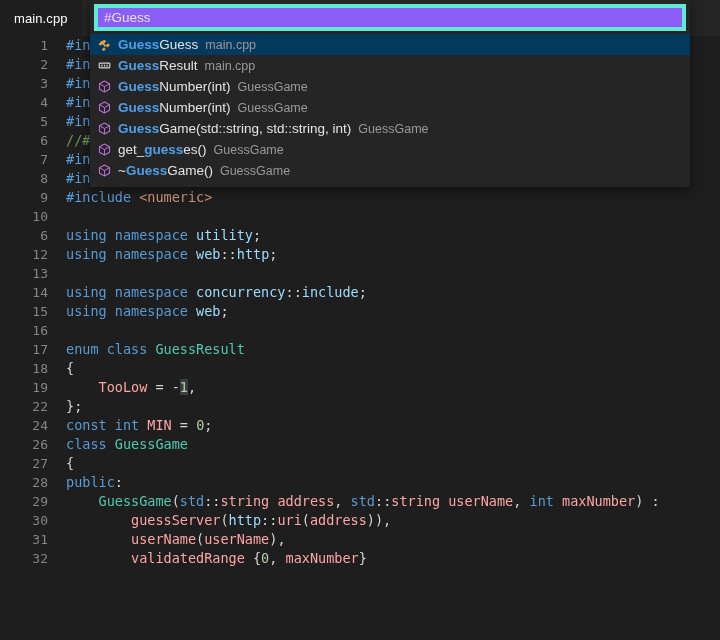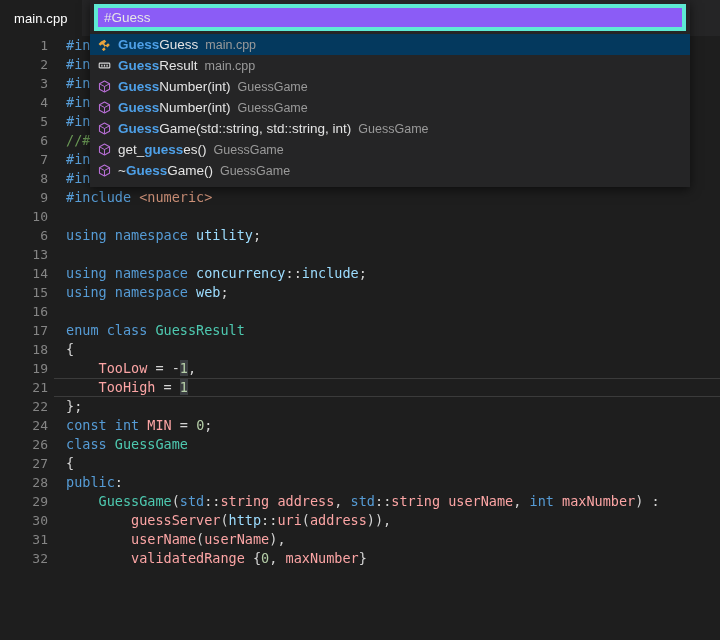--- a/index.html
+++ b/index.html
@@ -161,28 +161,28 @@
         <div class="code-line"><span class="ln">2</span><span class="ctext"><span class="pp">#include</span> <span class="str sq">&lt;string&gt;</span></span></div>
         <div class="code-line"><span class="ln">3</span><span class="ctext"><span class="pp">#include</span> <span class="str sq">&lt;vector&gt;</span></span></div>
         <div class="code-line"><span class="ln">4</span><span class="ctext"><span class="pp">#include</span> <span class="str sq">&lt;random&gt;</span></span></div>
         <div class="code-line"><span class="ln">5</span><span class="ctext"><span class="pp">#include</span> <span class="str sq">&lt;algorithm&gt;</span></span></div>
         <div class="code-line"><span class="ln">6</span><span class="ctext"><span class="cmt">//#include &lt;cpprest/http_client.h&gt;</span></span></div>
         <div class="code-line"><span class="ln">7</span><span class="ctext"><span class="pp">#include</span> <span class="str sq">&lt;chrono&gt;</span></span></div>
         <div class="code-line"><span class="ln">8</span><span class="ctext"><span class="pp">#include</span> <span class="str sq">&lt;thread&gt;</span></span></div>
         <div class="code-line"><span class="ln">9</span><span class="ctext"><span class="pp">#include</span> <span class="str sq">&lt;numeric&gt;</span></span></div>
         <div class="code-line"><span class="ln">10</span><span class="ctext"></span></div>
         <div class="code-line"><span class="ln">6</span><span class="ctext"><span class="kw">using</span> <span class="kw">namespace</span> <span class="var">utility</span><span class="pun">;</span></span></div>
+        <div class="code-line"><span class="ln">12</span><span class="ctext"><span class="kw">using</span> <span class="kw">namespace</span> <span class="var">web</span><span class="pun">:</span><span class="pun">:</span><span class="var">http</span><span class="pun">;</span></span></div>
         <div class="code-line"><span class="ln">13</span></div>
         <div class="code-line"><span class="ln">14</span><span class="ctext"><span class="kw">using</span> <span class="kw">namespace</span> <span class="var">concurrency</span><span class="pun">:</span><span class="pun">:</span><span class="var">include</span><span class="pun">;</span></span></div>
         <div class="code-line"><span class="ln">15</span><span class="ctext"><span class="kw">using</span> <span class="kw">namespace</span> <span class="var">web</span><span class="pun">;</span></span></div>
         <div class="code-line"><span class="ln">16</span><span class="ctext"></span></div>
         <div class="code-line"><span class="ln">17</span><span class="ctext"><span class="kw">enum</span> <span class="kw">class</span> <span class="typ">GuessResult</span></span></div>
         <div class="code-line"><span class="ln">18</span><span class="ctext"><span class="pun">{</span></span></div>
         <div class="code-line"><span class="ln">19</span><span class="ctext">    <span class="pln">TooLow</span> <span class="pun">=</span> <span class="pun">-</span><span class="num hl">1</span><span class="pun">,</span></span></div>
-        <div class="code-line"><div class="cur-line"></div><span class="ln">21</span><span class="ctext">    <span class="pln">TooHigh</span> <span class="pun">=</span> <span class="num hl">1</span></span></div>
         <div class="code-line"><span class="ln">22</span><span class="ctext"><span class="pun">}</span><span class="pun">;</span></span></div>
         <div class="code-line"><span class="ln">24</span><span class="ctext"><span class="kw">const</span> <span class="kw">int</span> <span class="pln">MIN</span> <span class="pun">=</span> <span class="num">0</span><span class="pun">;</span></span></div>
         <div class="code-line"><span class="ln">26</span><span class="ctext"><span class="kw">class</span> <span class="typ">GuessGame</span></span></div>
         <div class="code-line"><span class="ln">27</span><span class="ctext"><span class="pun">{</span></span></div>
         <div class="code-line"><span class="ln">28</span><span class="ctext"><span class="kw">public</span><span class="pun">:</span></span></div>
         <div class="code-line"><span class="ln">29</span><span class="ctext">    <span class="typ">GuessGame</span><span class="pun">(</span><span class="kw">std</span><span class="pun">:</span><span class="pun">:</span><span class="pln">string</span> <span class="pln">address</span><span class="pun">,</span> <span class="kw">std</span><span class="pun">:</span><span class="pun">:</span><span class="pln">string</span> <span class="pln">userName</span><span class="pun">,</span> <span class="kw">int</span> <span class="pln">maxNumber</span><span class="pun">)</span> <span class="pun">:</span></span></div>
         <div class="code-line"><span class="ln">30</span><span class="ctext">        <span class="pln">guessServer</span><span class="pun">(</span><span class="var">http</span><span class="pun">:</span><span class="pun">:</span><span class="pln">uri</span><span class="pun">(</span><span class="pln">address</span><span class="pun">)</span><span class="pun">)</span><span class="pun">,</span></span></div>
         <div class="code-line"><span class="ln">31</span><span class="ctext">        <span class="pln">userName</span><span class="pun">(</span><span class="pln">userName</span><span class="pun">)</span><span class="pun">,</span></span></div>
         <div class="code-line"><span class="ln">32</span><span class="ctext">        <span class="pln">validatedRange</span> <span class="pun">{</span><span class="num">0</span><span class="pun">,</span> <span class="pln">maxNumber</span><span class="pun">}</span></span></div>
       </div>

